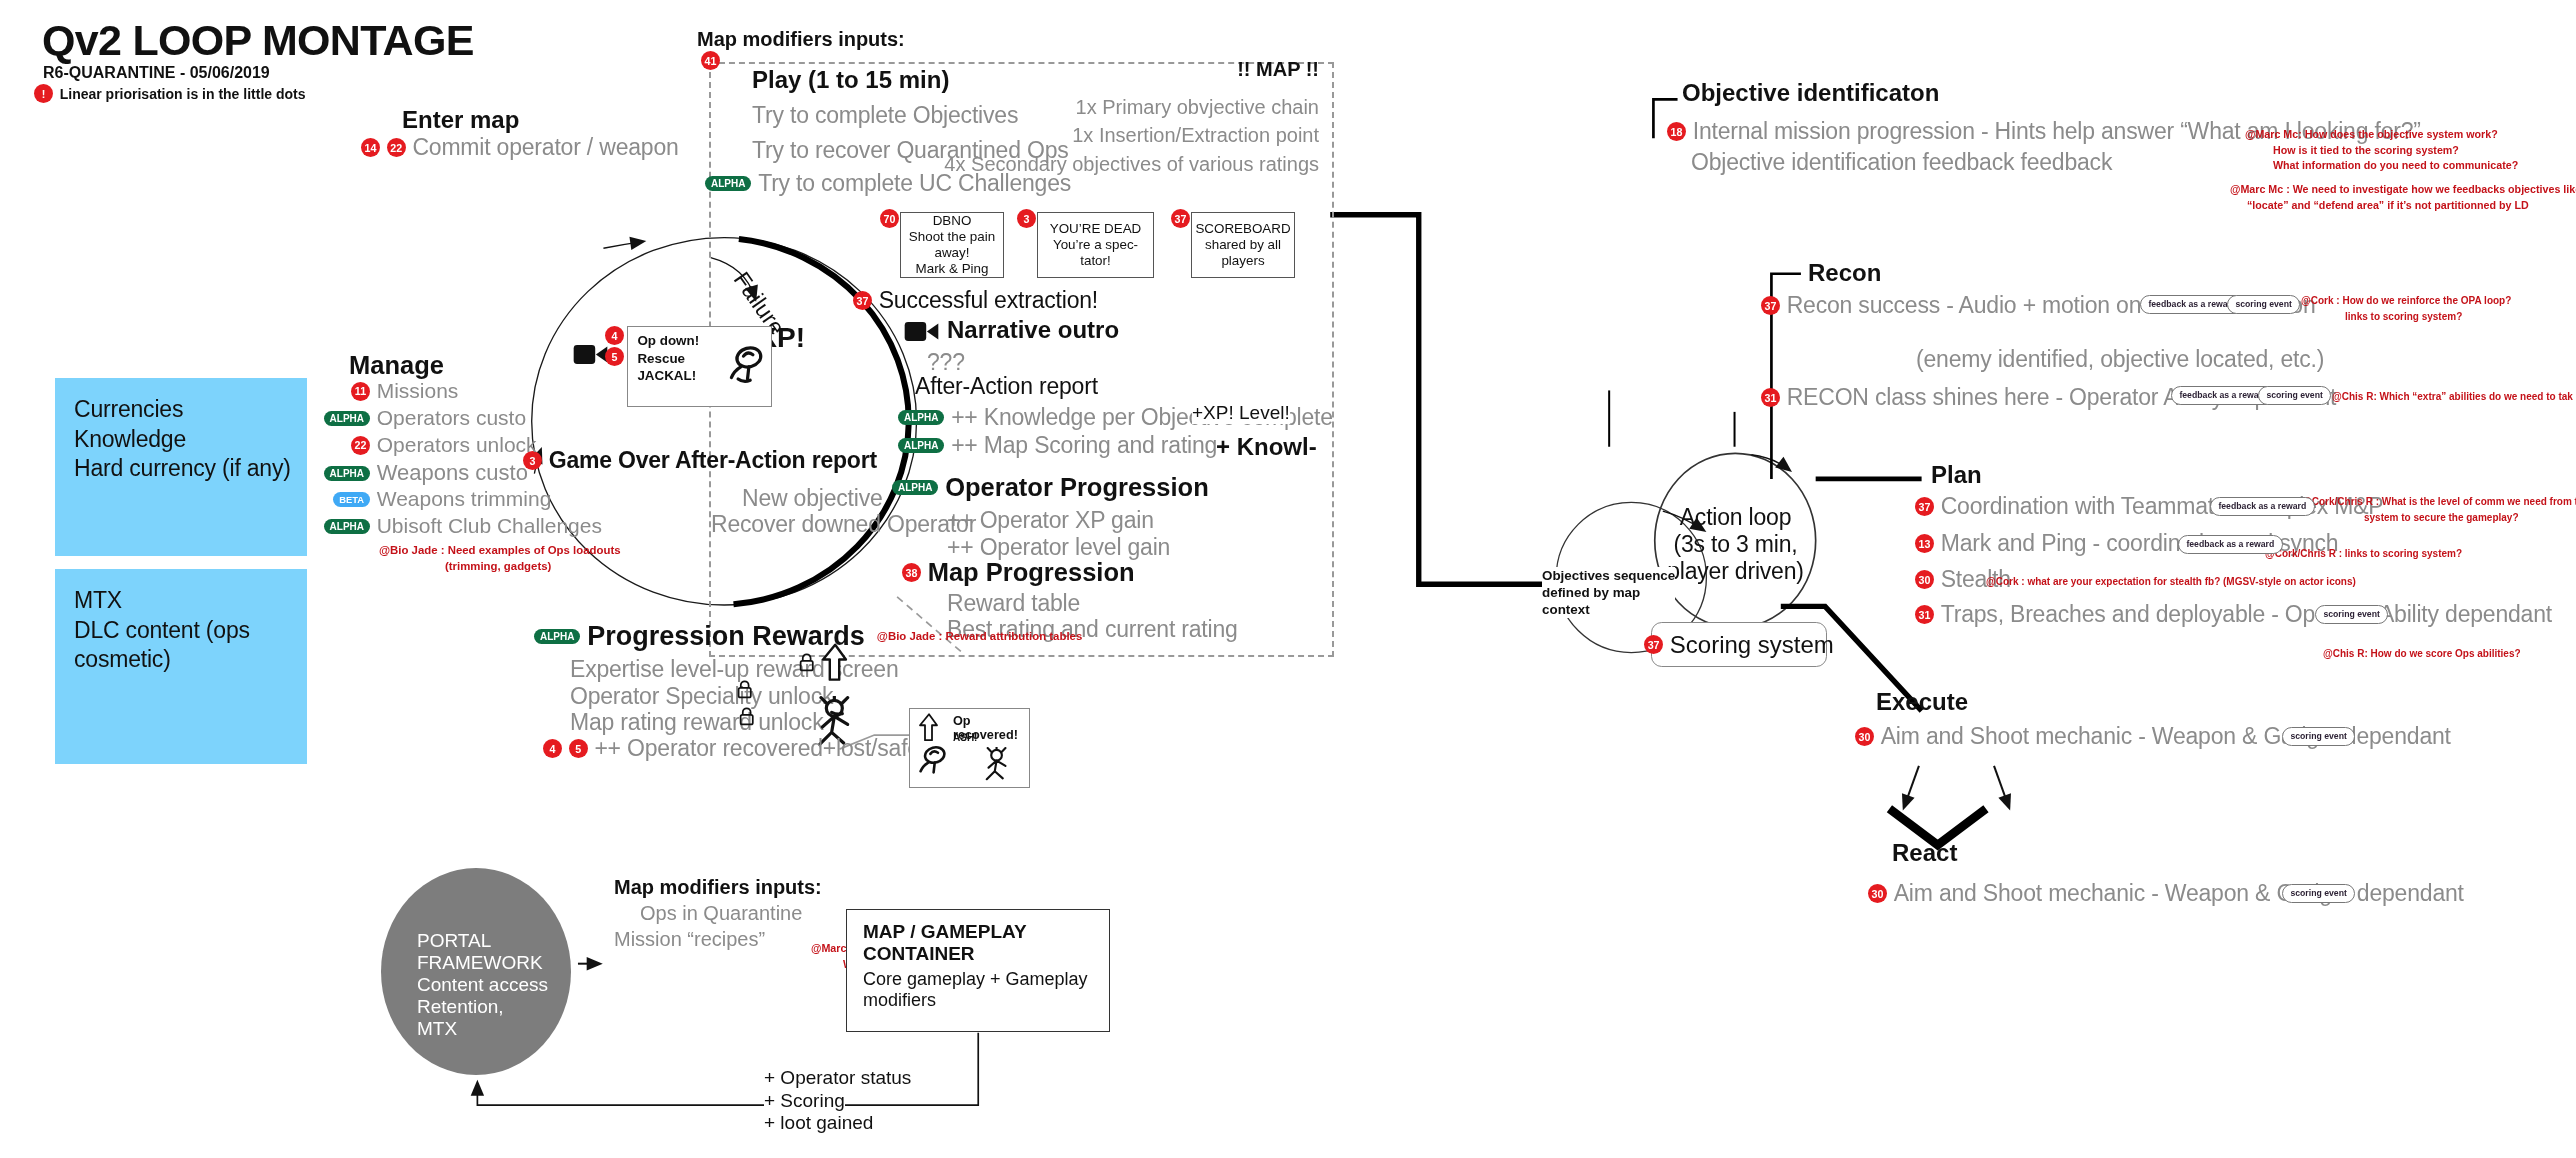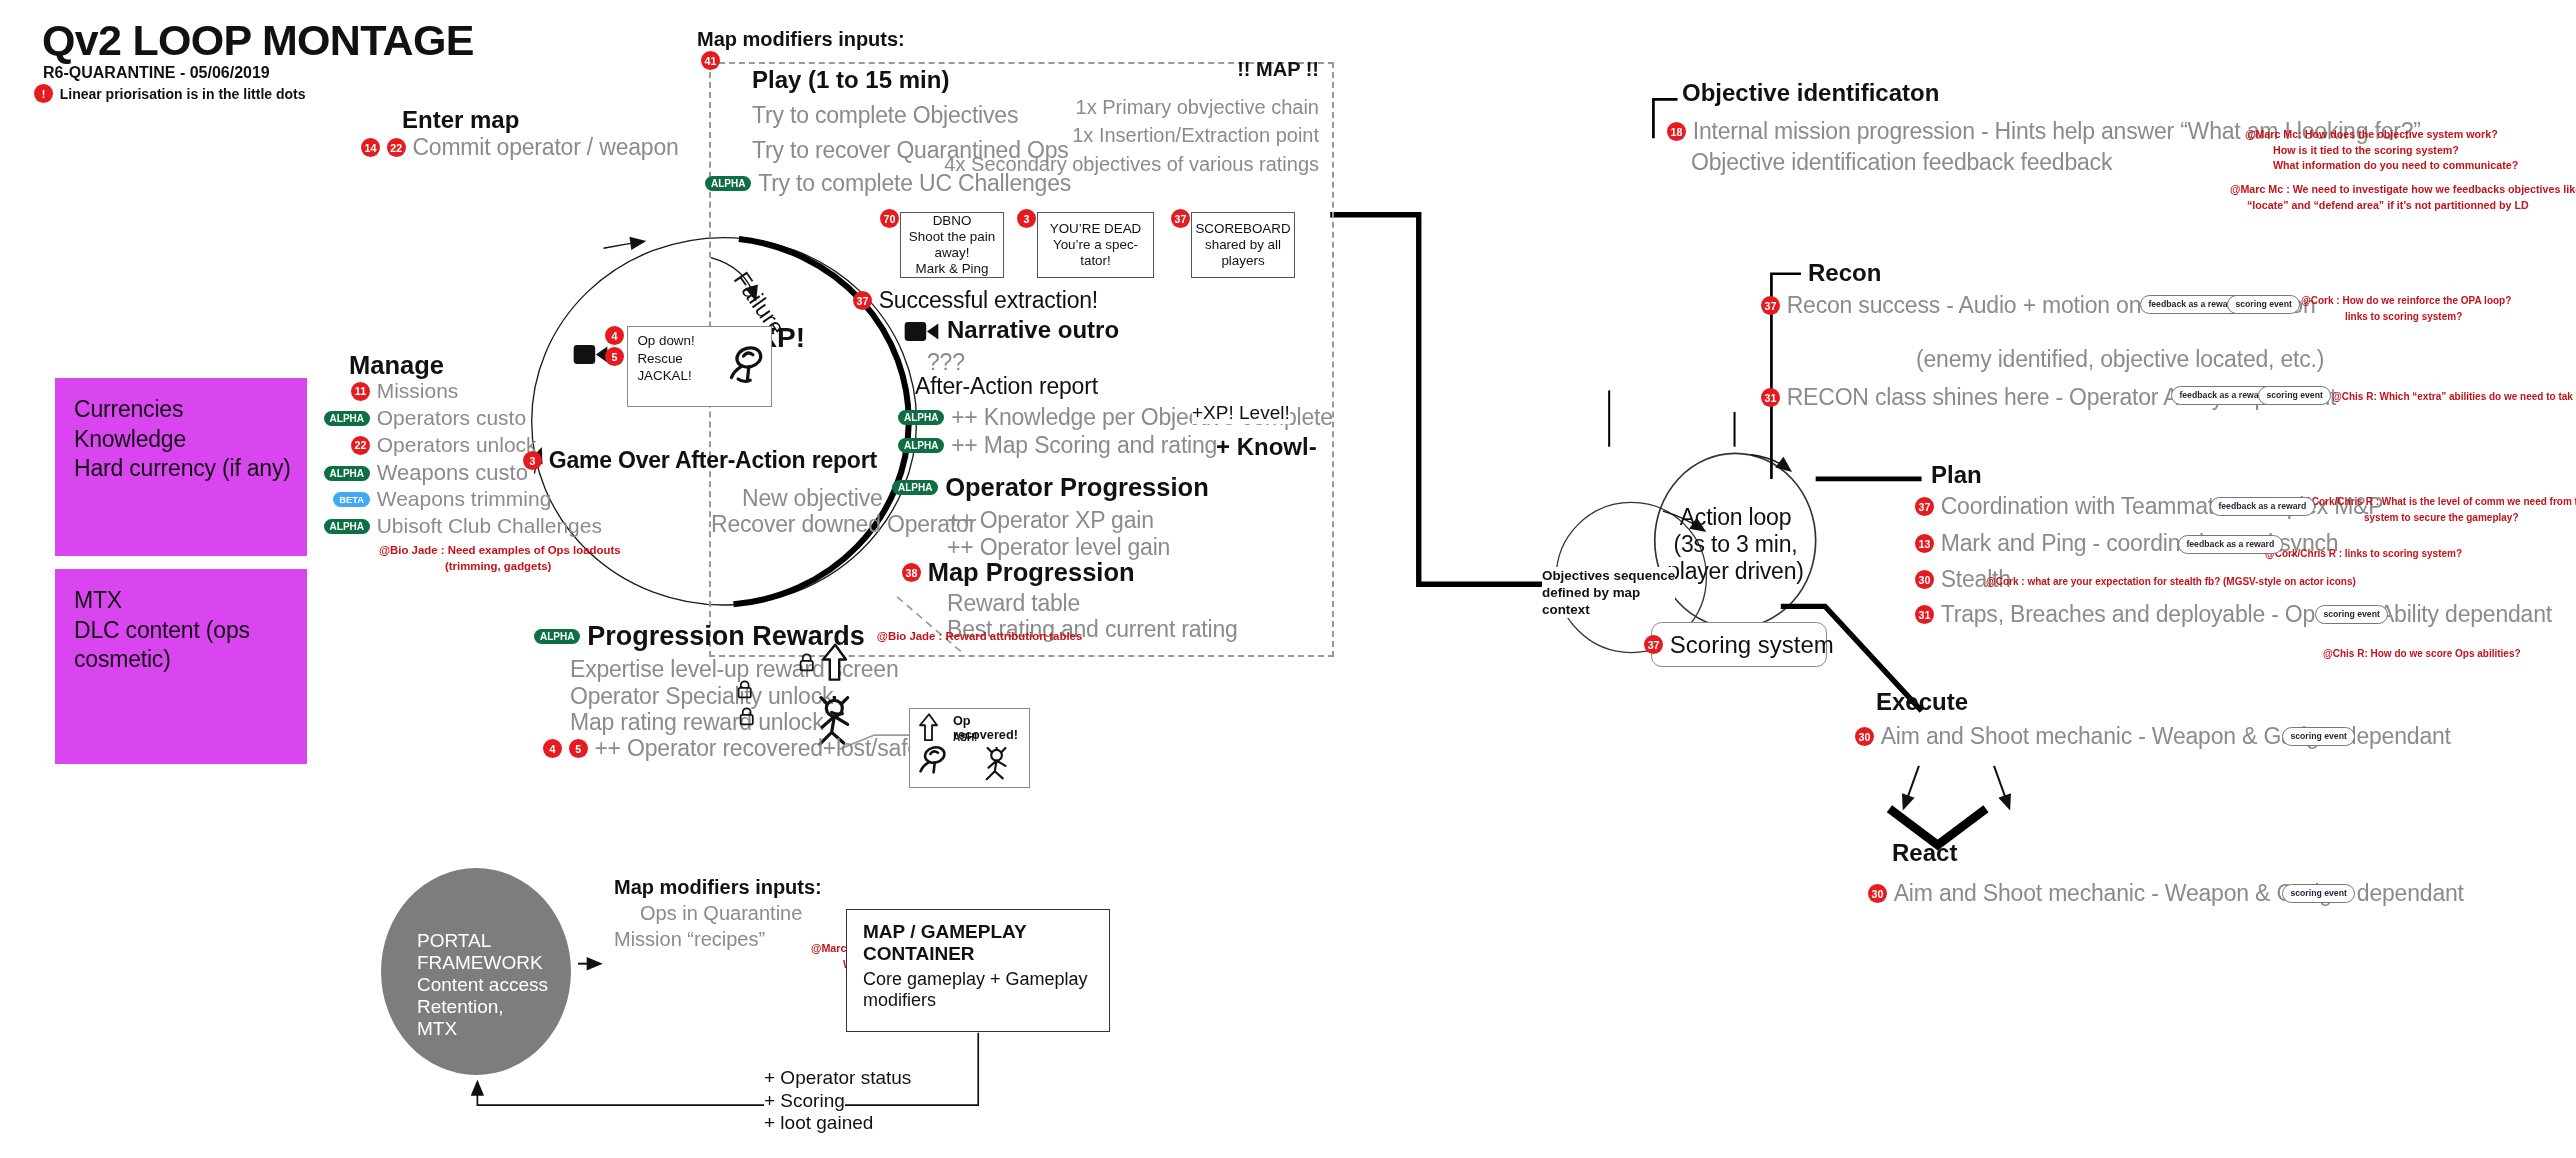--- a/index.html
+++ b/index.html
@@ -19,21 +19,21 @@
   .dot{display:inline-flex;align-items:center;justify-content:center;min-width:19px;height:19px;
        border-radius:10px;background:#e51b20;color:#fff;font-size:10.7px;font-weight:700;flex:none;z-index:3;}
   .badge{display:inline-flex;align-items:center;justify-content:center;background:#0e6f44;color:#fff;
        font-size:10px;font-weight:700;border-radius:9.4px;padding:2px 6px;flex:none;}
   .beta{background:#3fa9f5;font-size:9.4px;}
   .pill{display:inline-block;background:#fff;border:1.3px solid #777;border-radius:16px;padding:3.4px 7.4px;
        font-size:8.7px;font-weight:700;color:#2d2235;white-space:nowrap;z-index:4;}
   .red{color:#c41219;font-weight:700;font-size:10.7px;line-height:1.4;white-space:nowrap;}
   .red15{font-size:10px;}
   .box{border:1.3px solid #555;background:#fff;}
-  .grayfill{background:#d946ef;z-index:1;}
+  .grayfill{background:#7dd3fc;z-index:1;}
   .cbox{display:flex;flex-direction:column;justify-content:center;text-align:center;font-size:13.4px;line-height:1.2;}
   .markcol{width:62px;display:flex;justify-content:flex-end;flex:none;}
   .doodle path,.doodle circle,.doodle ellipse{fill:none;stroke:#111;stroke-width:2.4;stroke-linecap:round;}
 </style>
 </head>
 <body>
 
 <div id="canvas">
 
   <svg class="overlay" width="2576" height="1159" viewBox="0 0 3842 1728">
@@ -140,21 +140,21 @@
   <div class="abs t" style="left:915px;top:373px">After-Action report</div>
   <div class="abs" style="left:742px;top:322px;font-size:28px;font-weight:600">+XP!</div>
 
   <div class="abs" style="left:750px;top:267px;font-size:23px;transform:rotate(55deg);transform-origin:left top">Failure</div>
   <svg class="abs" width="35" height="23" viewBox="0 0 26 17" style="left:573px;top:343px">
     <rect x="0.5" y="1.5" width="16" height="14" rx="2.5" fill="#111"></rect>
       <path d="M17 8.5 L25.5 2.5 V14.5 Z" fill="#111"></path>
   </svg>
   <span class="abs dot" style="left:605px;top:326px">4</span>
   <span class="abs dot" style="left:605px;top:347px">5</span>
-  <div class="abs" style="left:627px;top:326px;width:134px;height:74px;border:1.3px solid #888;background:#fff;padding:5.4px 0 0 9.4px;font-size:13.4px;font-weight:400;line-height:1.3">
+  <div class="abs" style="left:627px;top:326px;width:134px;height:74px;border:1.3px solid #888;background:#fff;padding:5.4px 0 0 9.4px;font-size:13.4px;font-weight:700;line-height:1.3">
     <div>Op down!</div>
     <div>Rescue</div>
     <div>JACKAL!</div>
     <svg class="doodle" width="47" height="43" viewBox="0 0 35 32" style="position:absolute;right:2.7px;top:17.4px">
       <ellipse cx="20" cy="10" rx="9" ry="7" transform="rotate(-15 20 10)"></ellipse>
         <path d="M16 9 q3 -4 7 -1"></path>
       <path d="M14 17 q-5 3 -7 8"></path>
         <path d="M20 17 l-1 9"></path>
         <path d="M12 26 q4 3 9 1"></path>
     </svg>

